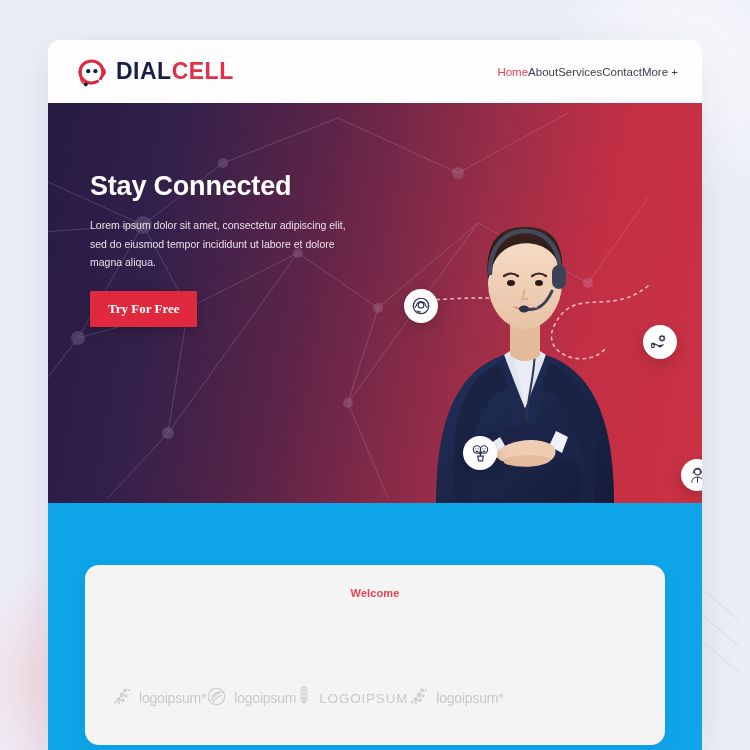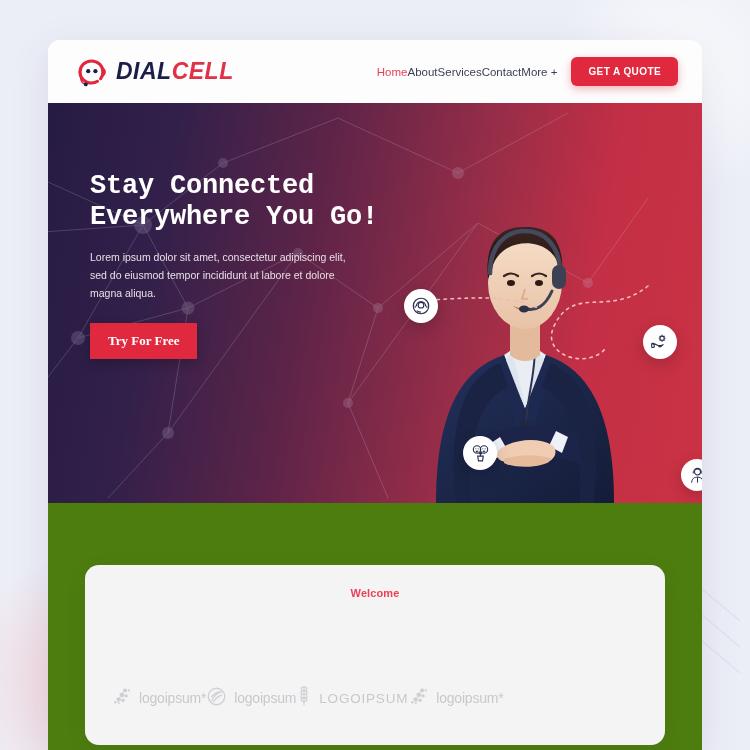--- a/index.html
+++ b/index.html
@@ -27,21 +27,21 @@
     position:absolute;left:48px;top:40px;width:654px;height:710px;
     background:#ffffff;border-radius:12px 12px 0 0;overflow:hidden;
     box-shadow:0 10px 40px rgba(40,30,80,.10);
   }
 
   
   .header{
     height:63px;background:#fdfdfd;display:flex;align-items:center;
     padding:0 24px 0 26px;box-sizing:border-box;
   }
-  .logo{display:flex;align-items:center;gap:8px;font-style:italic;}
+  .logo{display:flex;align-items:center;gap:8px;}
   .logo-mark{position:relative;width:34px;height:32px;flex:none;}
   .logo-text{font-size:23px;font-weight:bold;letter-spacing:.5px;line-height:1;}
   .logo-text .dial{color:#1b1f48;}
   .logo-text .cell{color:#e03147;}
 
   .nav{margin-left:auto;display:flex;align-items:center;}
   .nav a{
     font-size:11.5px;color:#3b3f55;text-decoration:none;white-space:nowrap;
   }
   .nav a.active{color:#e8415a;}
@@ -56,21 +56,21 @@
   .hero{
     position:relative;height:400px;overflow:hidden;
     background:linear-gradient(100deg,#261b44 0%,#32204a 18%,#5e2448 40%,#962d48 62%,#c32f45 80%,#cb3244 100%);
   }
   .hero-net{position:absolute;inset:0;opacity:.38;}
   .hero-inner{position:absolute;left:42px;top:68px;width:300px;z-index:5;}
   .hero-h1{
     color:#fff;font-size:27px;line-height:1.16;font-weight:bold;margin:0 0 14px 0;
     letter-spacing:-.2px;
   }
-  .hero-h1 span{display:block;font-family:Liberation Mono, monospace;}
+  .hero-h1 span{display:block;}
   .hero-p{
     color:#e9dfe6;font-size:10.5px;line-height:1.75;margin:0 0 20px 0;width:268px;
   }
   .try-btn{
     background:#e0283f;color:#fff;border:none;border-radius:1px;
     font-size:13px;font-weight:bold;padding:10px 18px;cursor:pointer;
     font-family:Liberation Serif, serif;
     box-shadow:0 4px 12px rgba(0,0,0,.22);
   }
 
@@ -85,21 +85,21 @@
   }
   .badge svg{display:block;}
   .b1{left:356px;top:186px;width:34px;height:34px;}
   .b2{left:595px;top:222px;width:34px;height:34px;}
   .b3{left:415px;top:333px;width:34px;height:34px;}
   .b4{left:633px;top:356px;width:32px;height:32px;}
 
   .dotted-path{position:absolute;left:330px;top:175px;width:290px;height:140px;z-index:4;}
 
   
-  .white-band{background:#4d7c0f;height:247px;position:relative;}
+  .white-band{background:#0ea5e9;height:247px;position:relative;}
 
   .welcome-card{
     position:absolute;left:37px;top:62px;width:580px;height:180px;
     background:#f4f4f5;border-radius:14px;
     box-shadow:0 6px 22px rgba(60,50,90,.07);
     text-align:center;box-sizing:border-box;padding-top:22px;
   }
   .welcome-kicker{
     color:#ef4055;font-size:11px;font-weight:bold;margin:0 0 10px 0;letter-spacing:.1px;
   }
@@ -146,21 +146,20 @@
           <span class="dial">DIAL</span><span class="cell">CELL</span>
         </span>
       </div>
 
       <nav class="nav">
         <a href="#" class="active">Home</a>
         <a href="#">About</a>
         <a href="#">Services</a>
         <a href="#">Contact</a>
         <a href="#">More +</a>
-        <button class="quote-btn">GET A QUOTE</button>
       </nav>
     </div>
 
     <div class="hero">
 
       <svg class="hero-net" width="654" height="400" viewBox="0 0 654 400" preserveAspectRatio="none">
         <g stroke="#d7cfe2" stroke-width="1" fill="none" opacity=".55">
           <path d="M-20 70 L95 122 L175 60 L290 15 L410 70 L520 10"></path>
           <path d="M-20 130 L95 122 L140 205 L250 150 L330 205 L430 120"></path>
           <path d="M95 122 L30 235 L140 205 L120 330 L250 150"></path>
@@ -295,21 +294,20 @@
             <path d="M6.6 7v2.4M17.4 7v2.4"></path>
             <path d="M4.6 21c0-4.2 3.3-7 7.4-7s7.4 2.8 7.4 7"></path>
             <path d="M12 14v7"></path>
           </svg>
         </span>
       </div>
 
       <div class="hero-inner">
         <h1 class="hero-h1">
           <span>Stay Connected</span>
-          <span>Everywhere You Go!</span>
         </h1>
         <p class="hero-p">Lorem ipsum dolor sit amet, consectetur adipiscing elit, sed do eiusmod tempor incididunt ut labore et dolore magna aliqua.</p>
         <button class="try-btn">Try For Free</button>
       </div>
     </div>
 
     <div class="white-band">
       <div class="welcome-card">
         <p class="welcome-kicker">Welcome</p>
 

